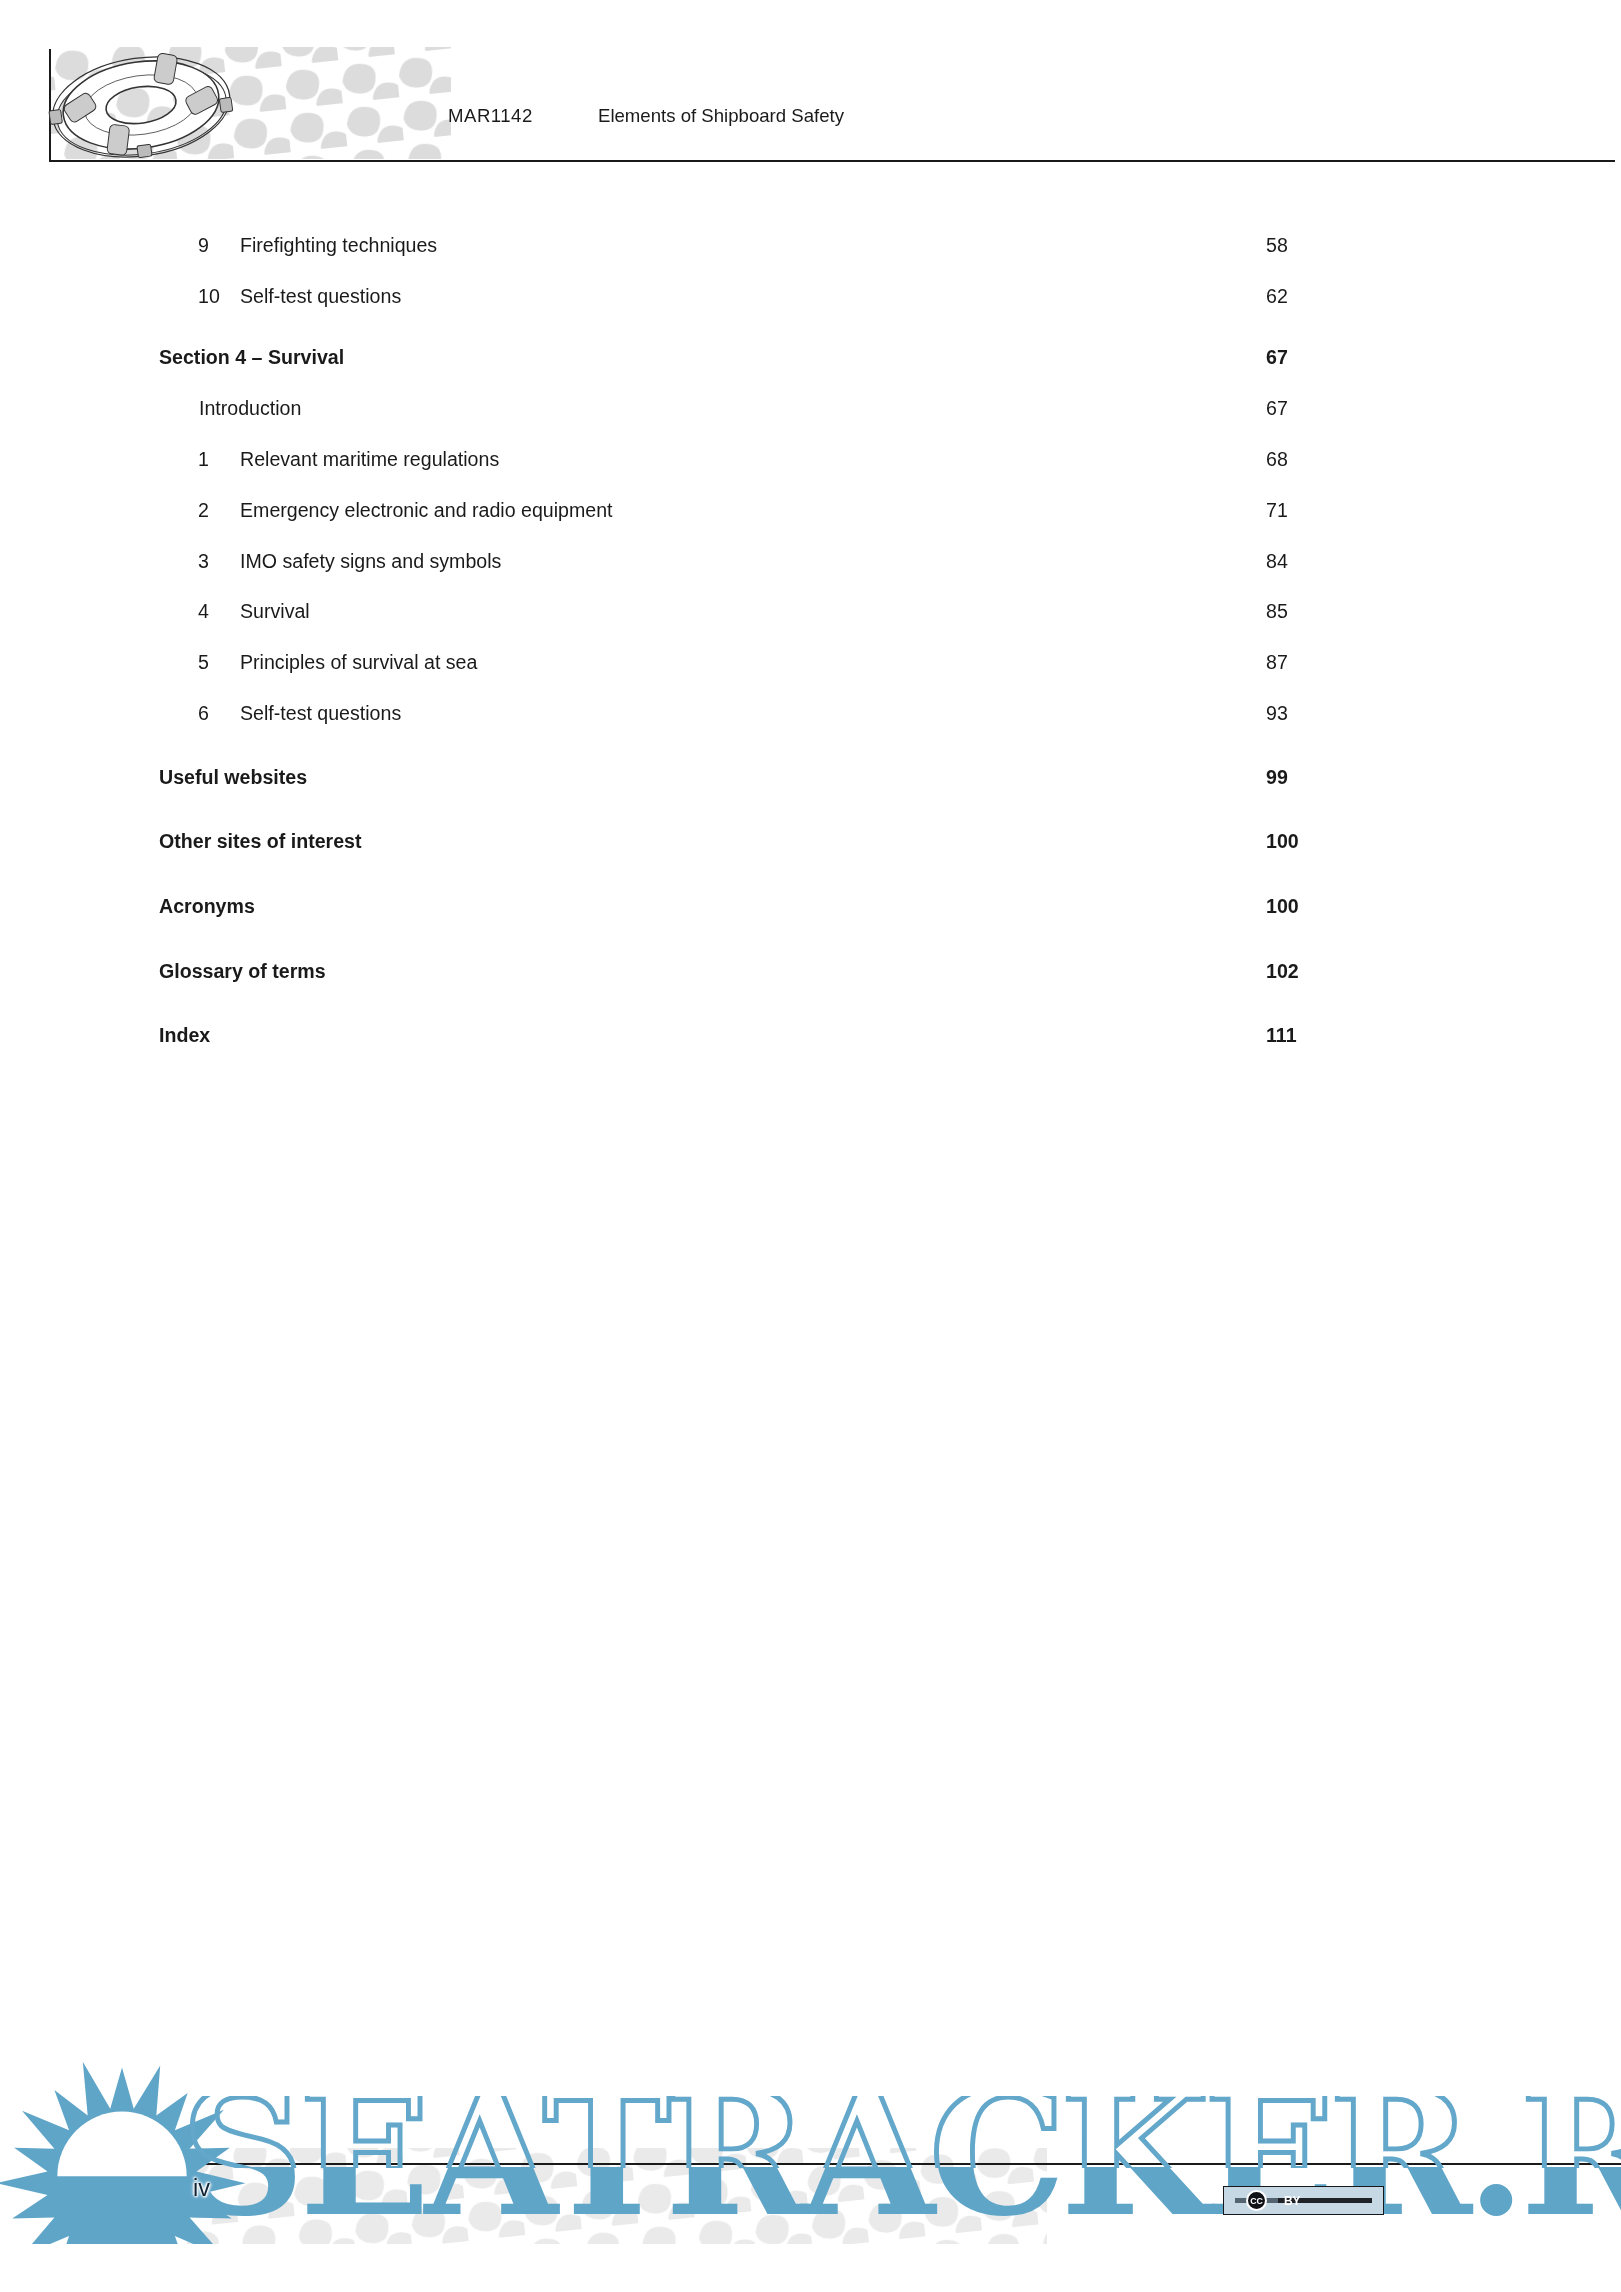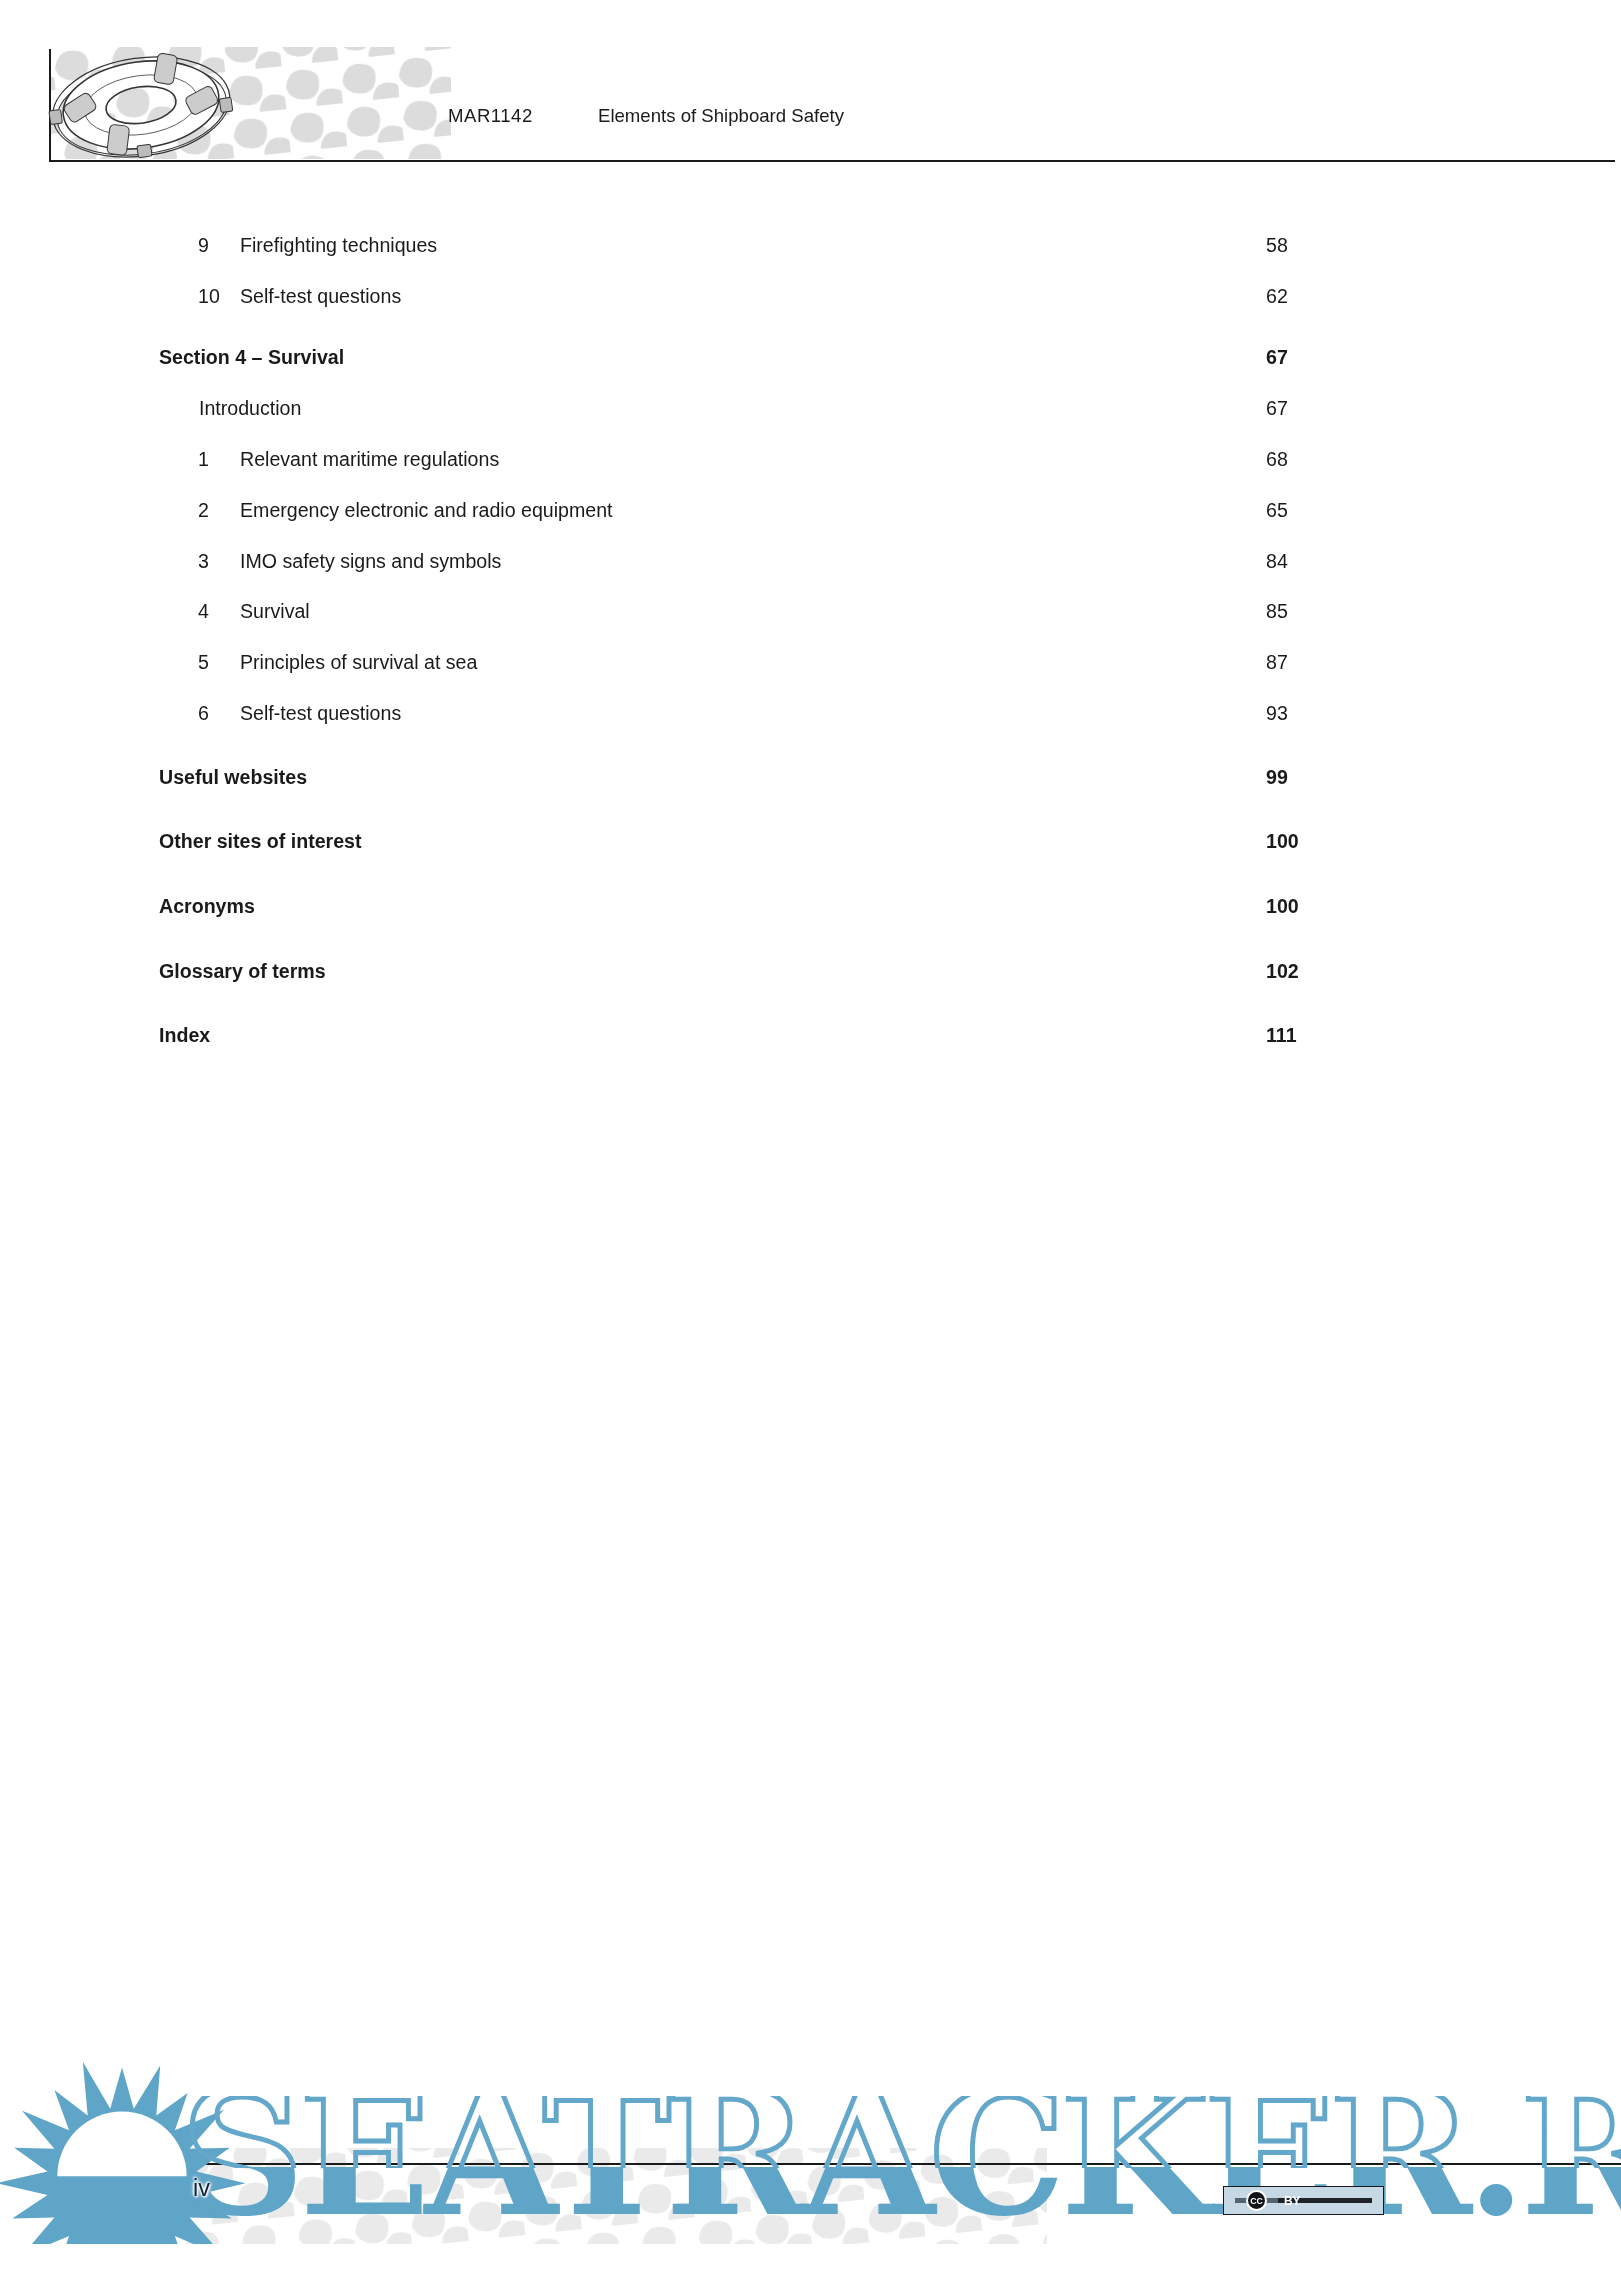--- a/index.html
+++ b/index.html
@@ -116,21 +116,21 @@
       <span class="page">67</span>
     </div>
     <div class="toc-row item" style="top:447px">
       <span class="num">1</span>
       <span class="title">Relevant maritime regulations</span>
       <span class="page">68</span>
     </div>
     <div class="toc-row item" style="top:498px">
       <span class="num">2</span>
       <span class="title">Emergency electronic and radio equipment</span>
-      <span class="page">65</span>
+      <span class="page">71</span>
     </div>
     <div class="toc-row item" style="top:549px">
       <span class="num">3</span>
       <span class="title">IMO safety signs and symbols</span>
       <span class="page">84</span>
     </div>
     <div class="toc-row item" style="top:599px">
       <span class="num">4</span>
       <span class="title">Survival</span>
       <span class="page">85</span>

